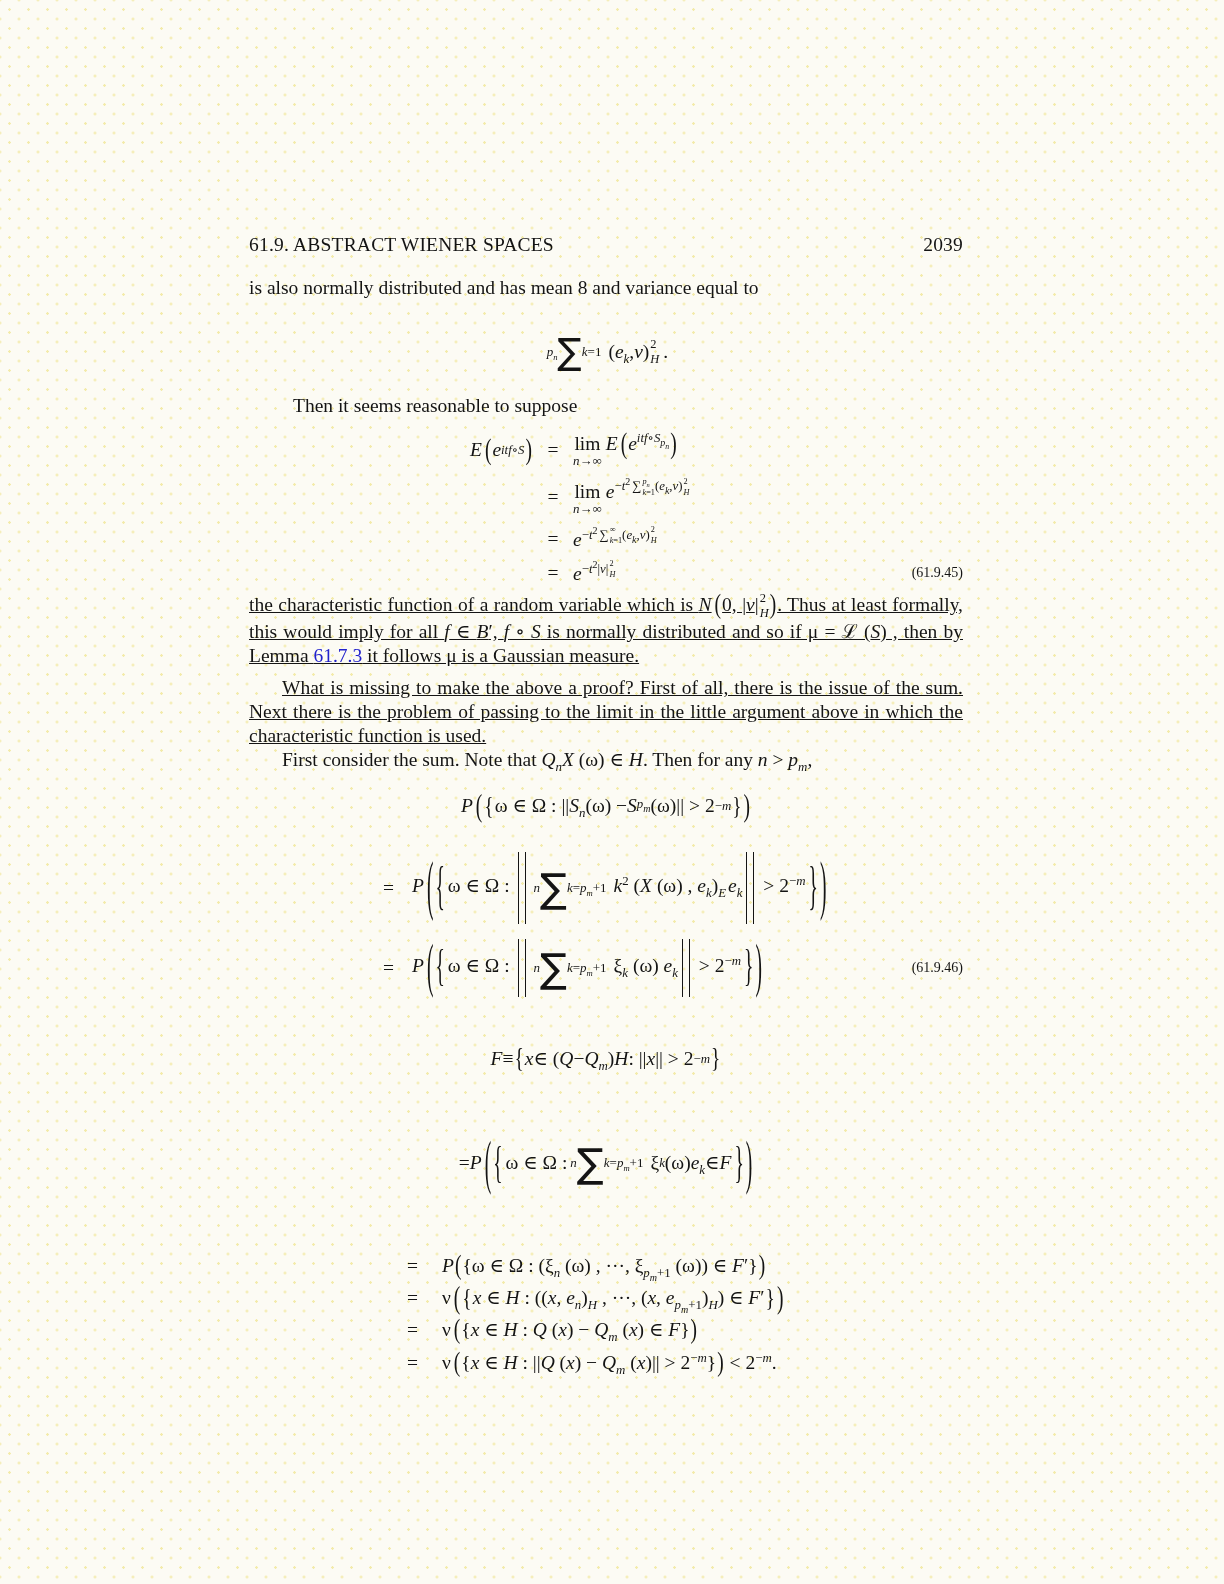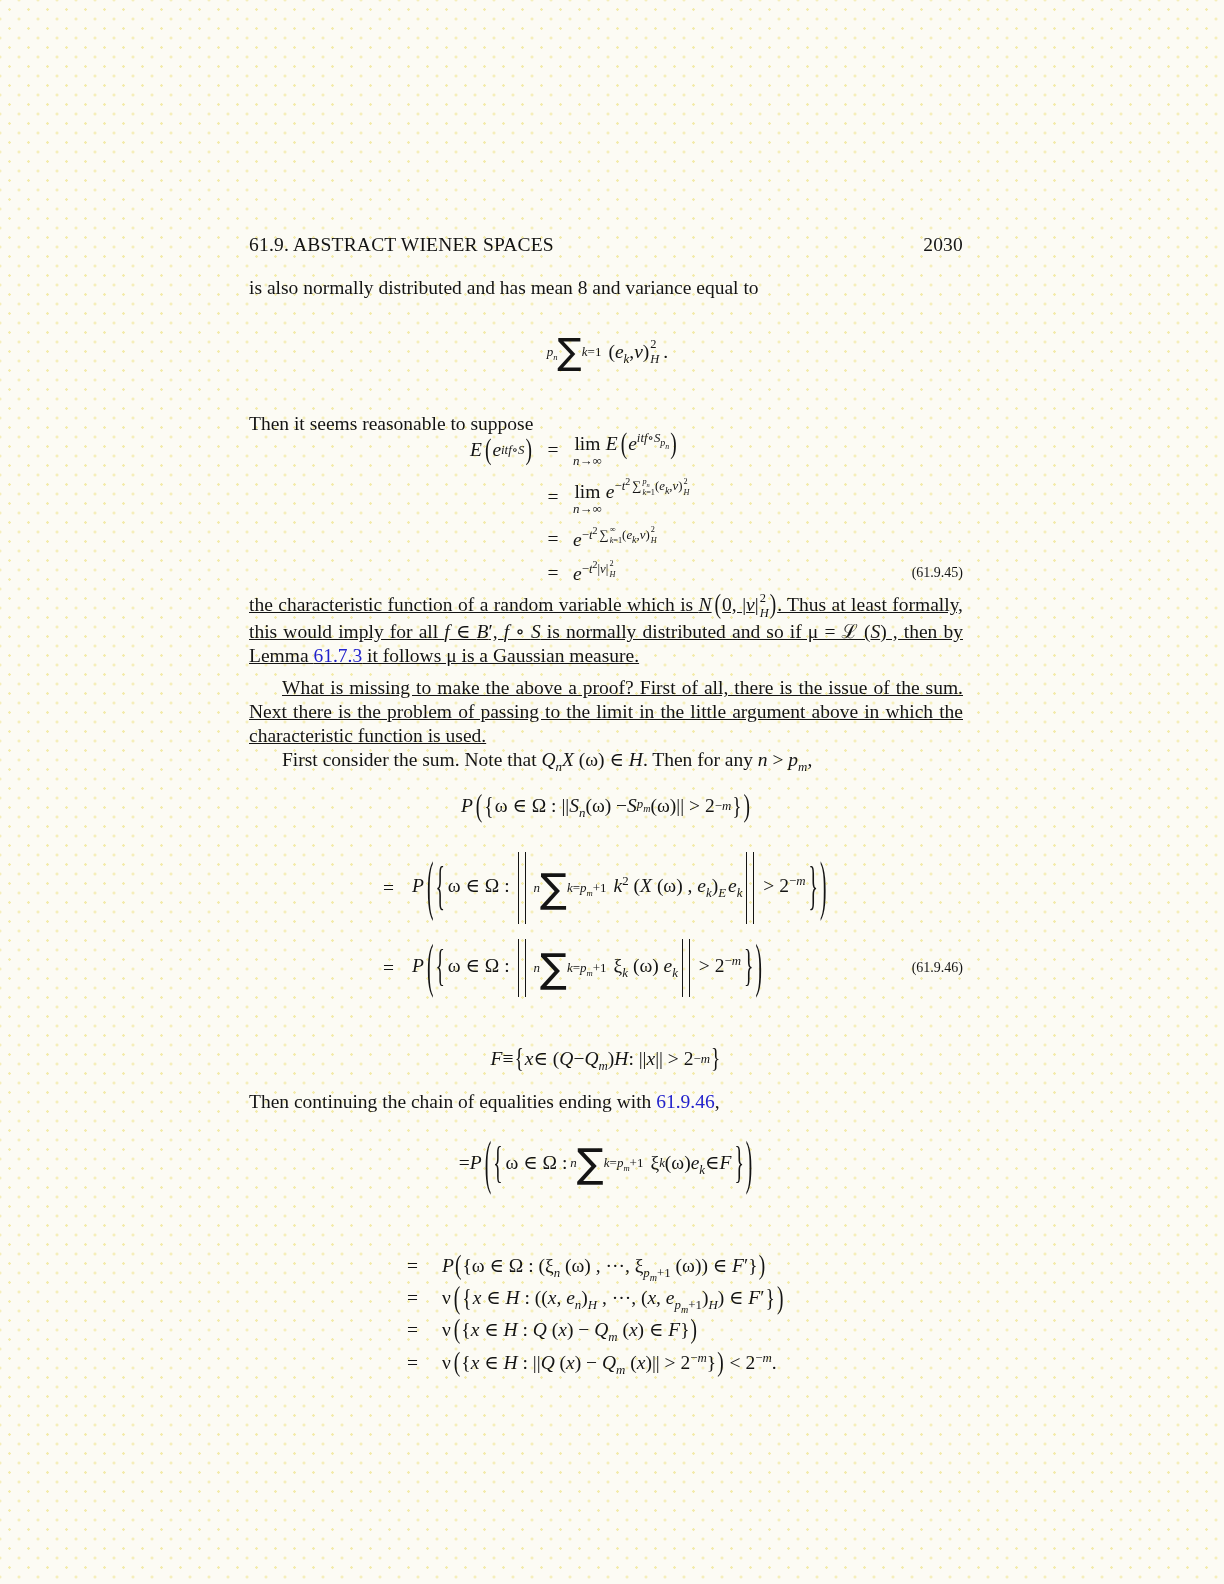--- a/index.html
+++ b/index.html
@@ -49,35 +49,35 @@
   .eqnum { position:absolute; right:0; top:50%; transform:translateY(-50%); font-size:14px; }
 </style>
 </head>
 <body>
 
 <div class="page">
   <div class="content">
 
     <div class="blk hdr" style="top:220px;margin-top:13px;">
       <span>61.9.  ABSTRACT WIENER SPACES</span>
-      <span>2030</span>
+      <span>2039</span>
     </div>
 
     <div class="blk" style="top:276px;">is also normally distributed and has mean 8 and variance equal to</div>
 
     <div class="blk disp math" style="top:314px;height:76px;"><span class="sum">
           <span class="sc"><i>p<sub>n</sub></i></span>
           <span class="sig">∑</span>
           <span class="sc"><i>k</i>=1</span>
         </span><span class="gap4"></span>(<i>e<sub>k</sub></i>, <i>v</i>)<span class="ss">
           <span>2</span>
           <span><i>H</i></span>
         </span><span class="gap4"></span>.</div>
 
-    <div class="blk" style="top:412px;">Then it seems reasonable to suppose</div>
+    <div class="blk" style="top:394px;margin-left:44px;">Then it seems reasonable to suppose</div>
 
     <div class="blk math" style="top:426px;">
       <div class="eqr eq45" style="height:48px;">
         <span class="l">
             <i>E</i>
             <span class="gap2"></span>
             <span class="sy sy15">(</span>
             <i>e</i>
             <sup><i>itf</i>∘<i>S</i></sup>
             <span class="sy sy15">)</span>
@@ -151,21 +151,20 @@
               <span class="sig">∑</span>
               <span class="sc"><i>k</i>=<i>p<sub>m</sub></i>+1</span>
             </span><span class="gap4"></span>ξ<sub><i>k</i></sub> (ω) <i>e<sub>k</sub></i><span class="dbar db58"></span> &gt; 2<sup>−<i>m</i></sup><span class="gap2"></span><span class="sy sy23">}</span><span class="sy sy30">)</span></span>
         <span class="eqnum">(61.9.46)</span>
       </div>
     </div>
 
 
     <div class="blk disp math" style="top:1036px;height:46px;"><i>F</i> ≡ <span class="sy sy14">{</span><i>x</i> ∈ (<i>Q</i> − <i>Q<sub>m</sub></i>) <i>H</i> : ||<i>x</i>|| &gt; 2<sup>−<i>m</i></sup><span class="sy sy14">}</span></div>
 
-    <div class="blk math" style="top:1090px;">Then continuing the chain of equalities ending with <span class="link">61.9.46</span>,</div>
 
     <div class="blk disp math" style="top:1122px;height:82px;">= <i>P</i><span class="gap2"></span><span class="sy sy30">(</span><span class="sy sy23">{</span><span class="gap2"></span>ω ∈ Ω : <span class="sum big2">
           <span class="sc"><i>n</i></span>
           <span class="sig">∑</span>
           <span class="sc"><i>k</i>=<i>p<sub>m</sub></i>+1</span>
         </span><span class="gap4"></span>ξ<sub><i>k</i></sub> (ω) <i>e<sub>k</sub></i> ∈ <i>F</i><span class="gap2"></span><span class="sy sy23">}</span><span class="sy sy30">)</span></div>
 
     <div class="blk math" style="top:1250px;">
       <div class="eqr indch" style="height:32px;">
         <span>=</span>

